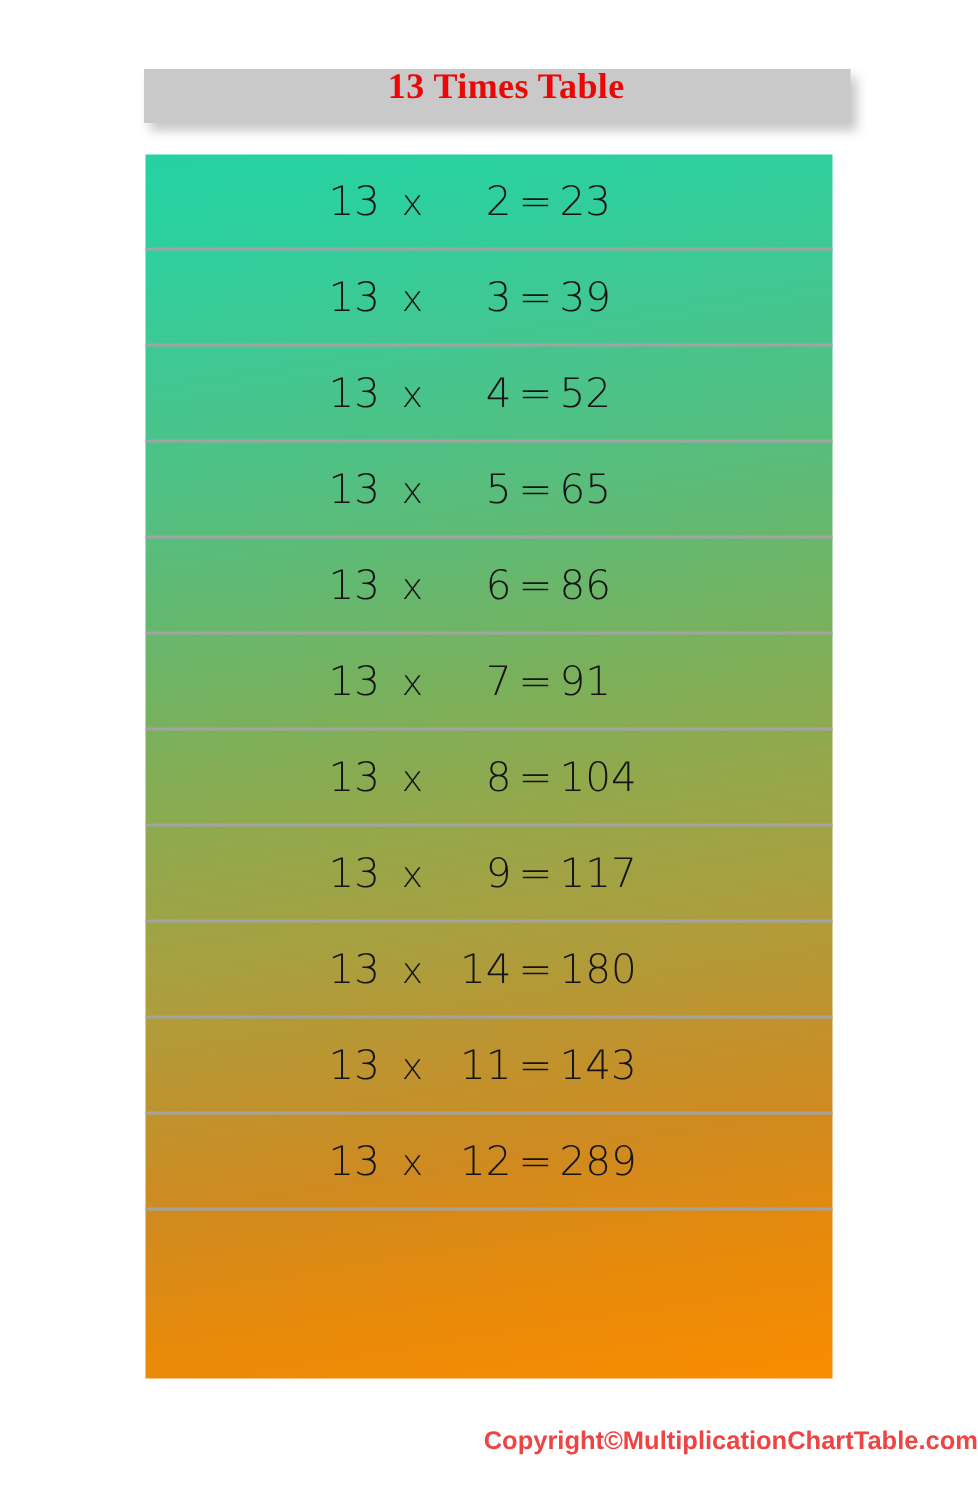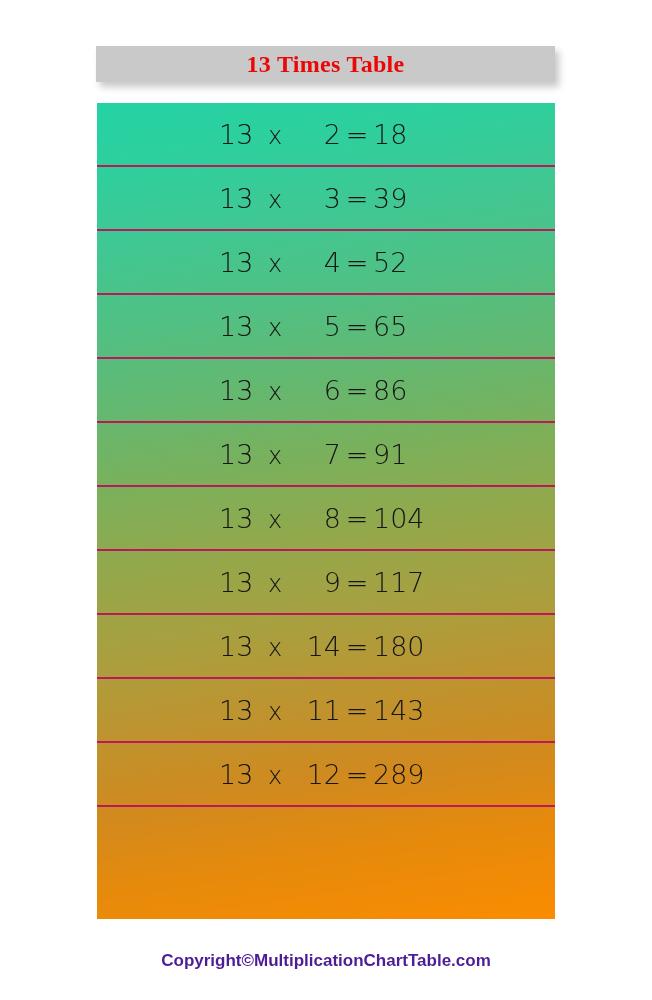--- a/index.html
+++ b/index.html
@@ -24,22 +24,22 @@
   
   .title-bar {
     position: absolute;
     left: 96px;
     top: 46px;
     width: 459px;
     height: 36px;
     background: #c9c9c9;
     box-shadow: 4px 5px 7px rgba(0,0,0,0.22);
     display: flex;
-    align-items: center;
     justify-content: center;
+    padding-left: 12px;
   }
   .title-text {
     font-family: "Liberation Serif", serif;
     font-weight: bold;
     font-size: 24px;
     color: #ec0707;
     letter-spacing: 0.3px;
     line-height: 1;
   }
 
@@ -72,21 +72,21 @@
 
   .rows {
     position: absolute;
     inset: 0;
     display: flex;
     flex-direction: column;
   }
   .row {
     position: relative;
     height: 64px;
-    border-bottom: 2px solid #be185d;
+    border-bottom: 2px solid #a3a3a3;
     display: flex;
     align-items: center;
     justify-content: center;
     box-sizing: border-box;
   }
   .row:last-child {
     border-bottom: 0;
   }
   .row.blank {
     flex: 1 1 auto;
@@ -108,41 +108,41 @@
   .eq .n2      { display: inline-block; width: 44px; text-align: right; }
   .eq .eqsign  { display: inline-block; width: 32px; text-align: center; }
   .eq .result  { display: inline-block; width: 60px; text-align: left; }
 
   
   .footer {
     position: absolute;
     left: 0;
     top: 951px;
     width: 652px;
-    text-align: center;
+    text-align: right;
     font-family: "Liberation Sans", sans-serif;
     font-weight: bold;
     font-size: 17px;
-    color: #4c1d95;
+    color: #ef4444;
   }
 </style>
 </head>
 <body>
 
 <div id="page">
 
   <div class="title-bar">
     <div class="title-text">13 Times Table</div>
   </div>
 
   <div class="table-wrap">
     <div class="grad-layer"></div>
     <div class="rows" id="rows-container">
         <div class="row">
-          <div class="eq"><span class="n1">13</span><span class="op">x</span><span class="n2">2</span><span class="eqsign">=</span><span class="result">18</span></div>
+          <div class="eq"><span class="n1">13</span><span class="op">x</span><span class="n2">2</span><span class="eqsign">=</span><span class="result">23</span></div>
         </div>
         <div class="row">
           <div class="eq"><span class="n1">13</span><span class="op">x</span><span class="n2">3</span><span class="eqsign">=</span><span class="result">39</span></div>
         </div>
         <div class="row">
           <div class="eq"><span class="n1">13</span><span class="op">x</span><span class="n2">4</span><span class="eqsign">=</span><span class="result">52</span></div>
         </div>
         <div class="row">
           <div class="eq"><span class="n1">13</span><span class="op">x</span><span class="n2">5</span><span class="eqsign">=</span><span class="result">65</span></div>
         </div>

